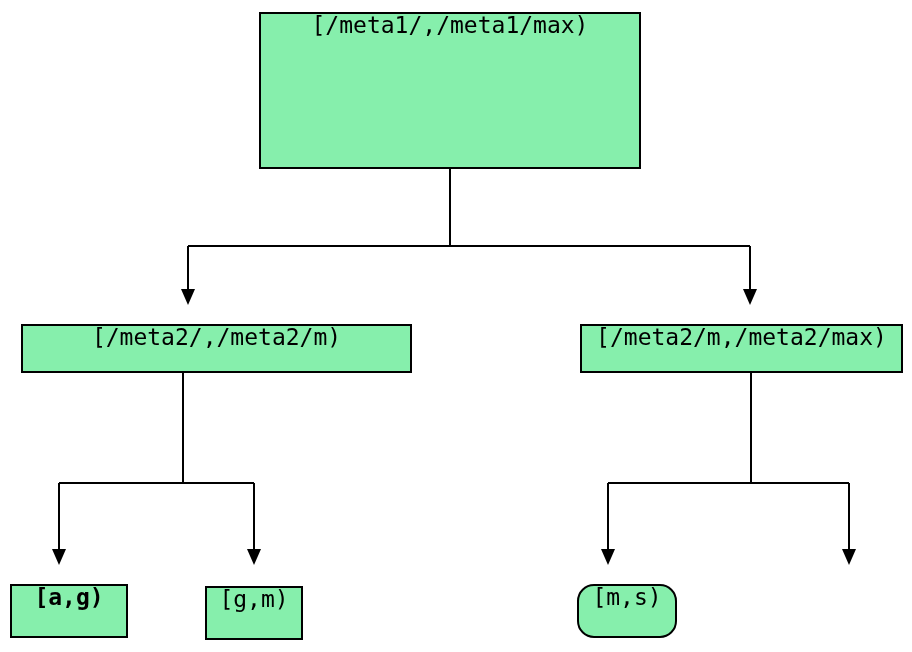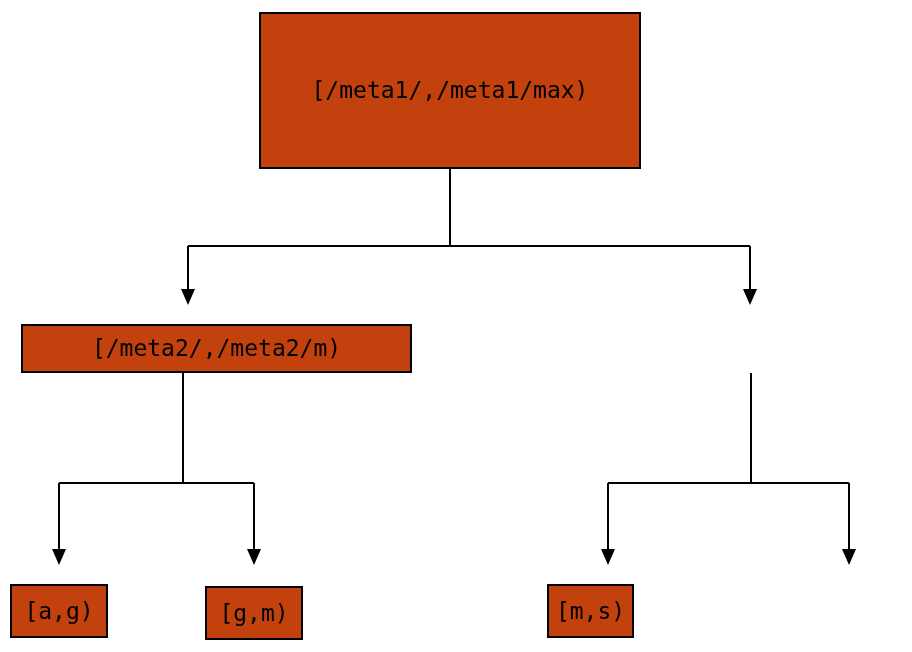--- a/index.html
+++ b/index.html
@@ -15,23 +15,23 @@
     position: relative;
     width: 912px;
     height: 652px;
     background: #ffffff;
     overflow: hidden;
   }
   .node {
     position: absolute;
     box-sizing: border-box;
     border: 2px solid #000000;
-    background: #c2410c;
+    background: #86efac;
     display: flex;
-    align-items: center;
+    align-items: flex-start;
     justify-content: center;
     color: #000000;
   }
   .node-label {
     font-family: "DejaVu Sans Mono", "Liberation Mono", monospace;
     font-size: 23px;
     line-height: 1;
     letter-spacing: 0;
     white-space: pre;
     color: #000000;
@@ -53,34 +53,36 @@
   #node-meta2-high {
     left: 580px;
     top: 324px;
     width: 323px;
     height: 49px;
   }
   
   #node-leaf-ag {
     left: 10px;
     top: 584px;
-    width: 98px;
+    width: 118px;
     height: 54px;
+    font-weight: bold;
   }
   #node-leaf-gm {
     left: 205px;
     top: 586px;
     width: 98px;
     height: 54px;
   }
   #node-leaf-ms {
-    left: 547px;
+    left: 577px;
     top: 584px;
-    width: 87px;
+    width: 100px;
     height: 54px;
+    border-radius: 17px;
   }
   #node-leaf-smax {
     left: 778px;
     top: 584px;
     width: 123px;
     height: 54px;
   }
   .edges {
     position: absolute;
     left: 0;
@@ -128,20 +130,23 @@
   </svg>
 
   <div class="node" id="node-root">
     <span class="node-label">[/meta1/,/meta1/max)</span>
   </div>
 
   <div class="node" id="node-meta2-low">
     <span class="node-label">[/meta2/,/meta2/m)</span>
   </div>
 
+  <div class="node" id="node-meta2-high">
+    <span class="node-label">[/meta2/m,/meta2/max)</span>
+  </div>
 
   <div class="node" id="node-leaf-ag">
     <span class="node-label">[a,g)</span>
   </div>
 
   <div class="node" id="node-leaf-gm">
     <span class="node-label">[g,m)</span>
   </div>
 
   <div class="node" id="node-leaf-ms">

